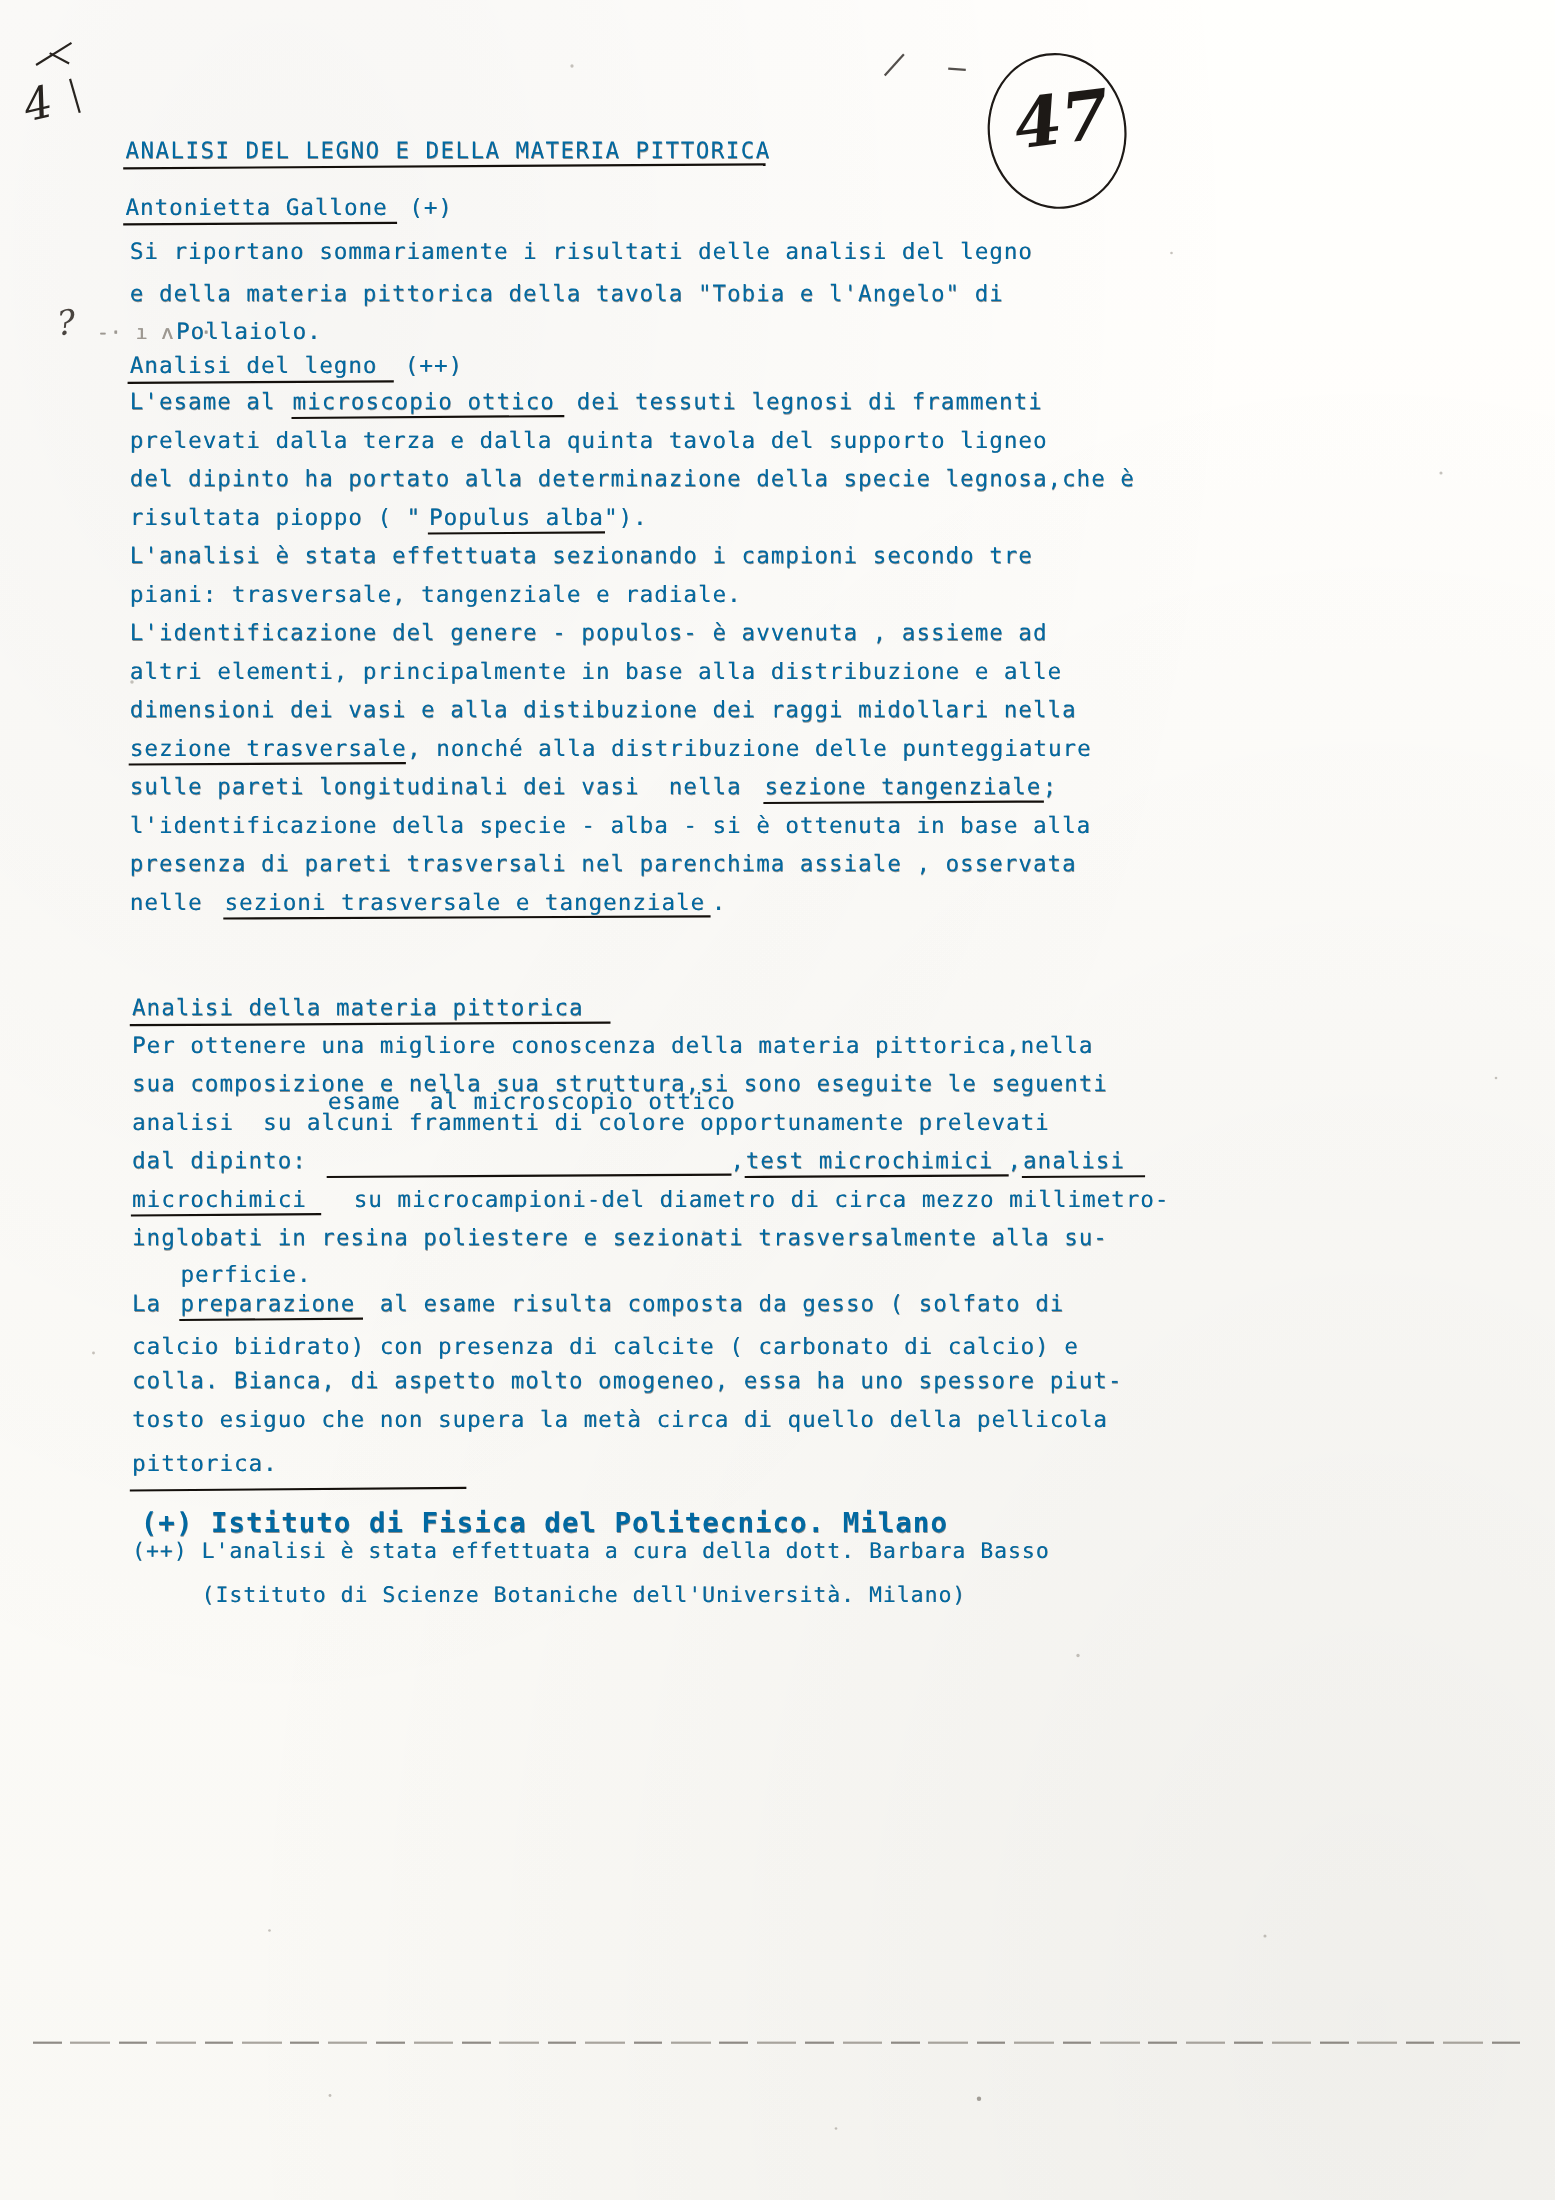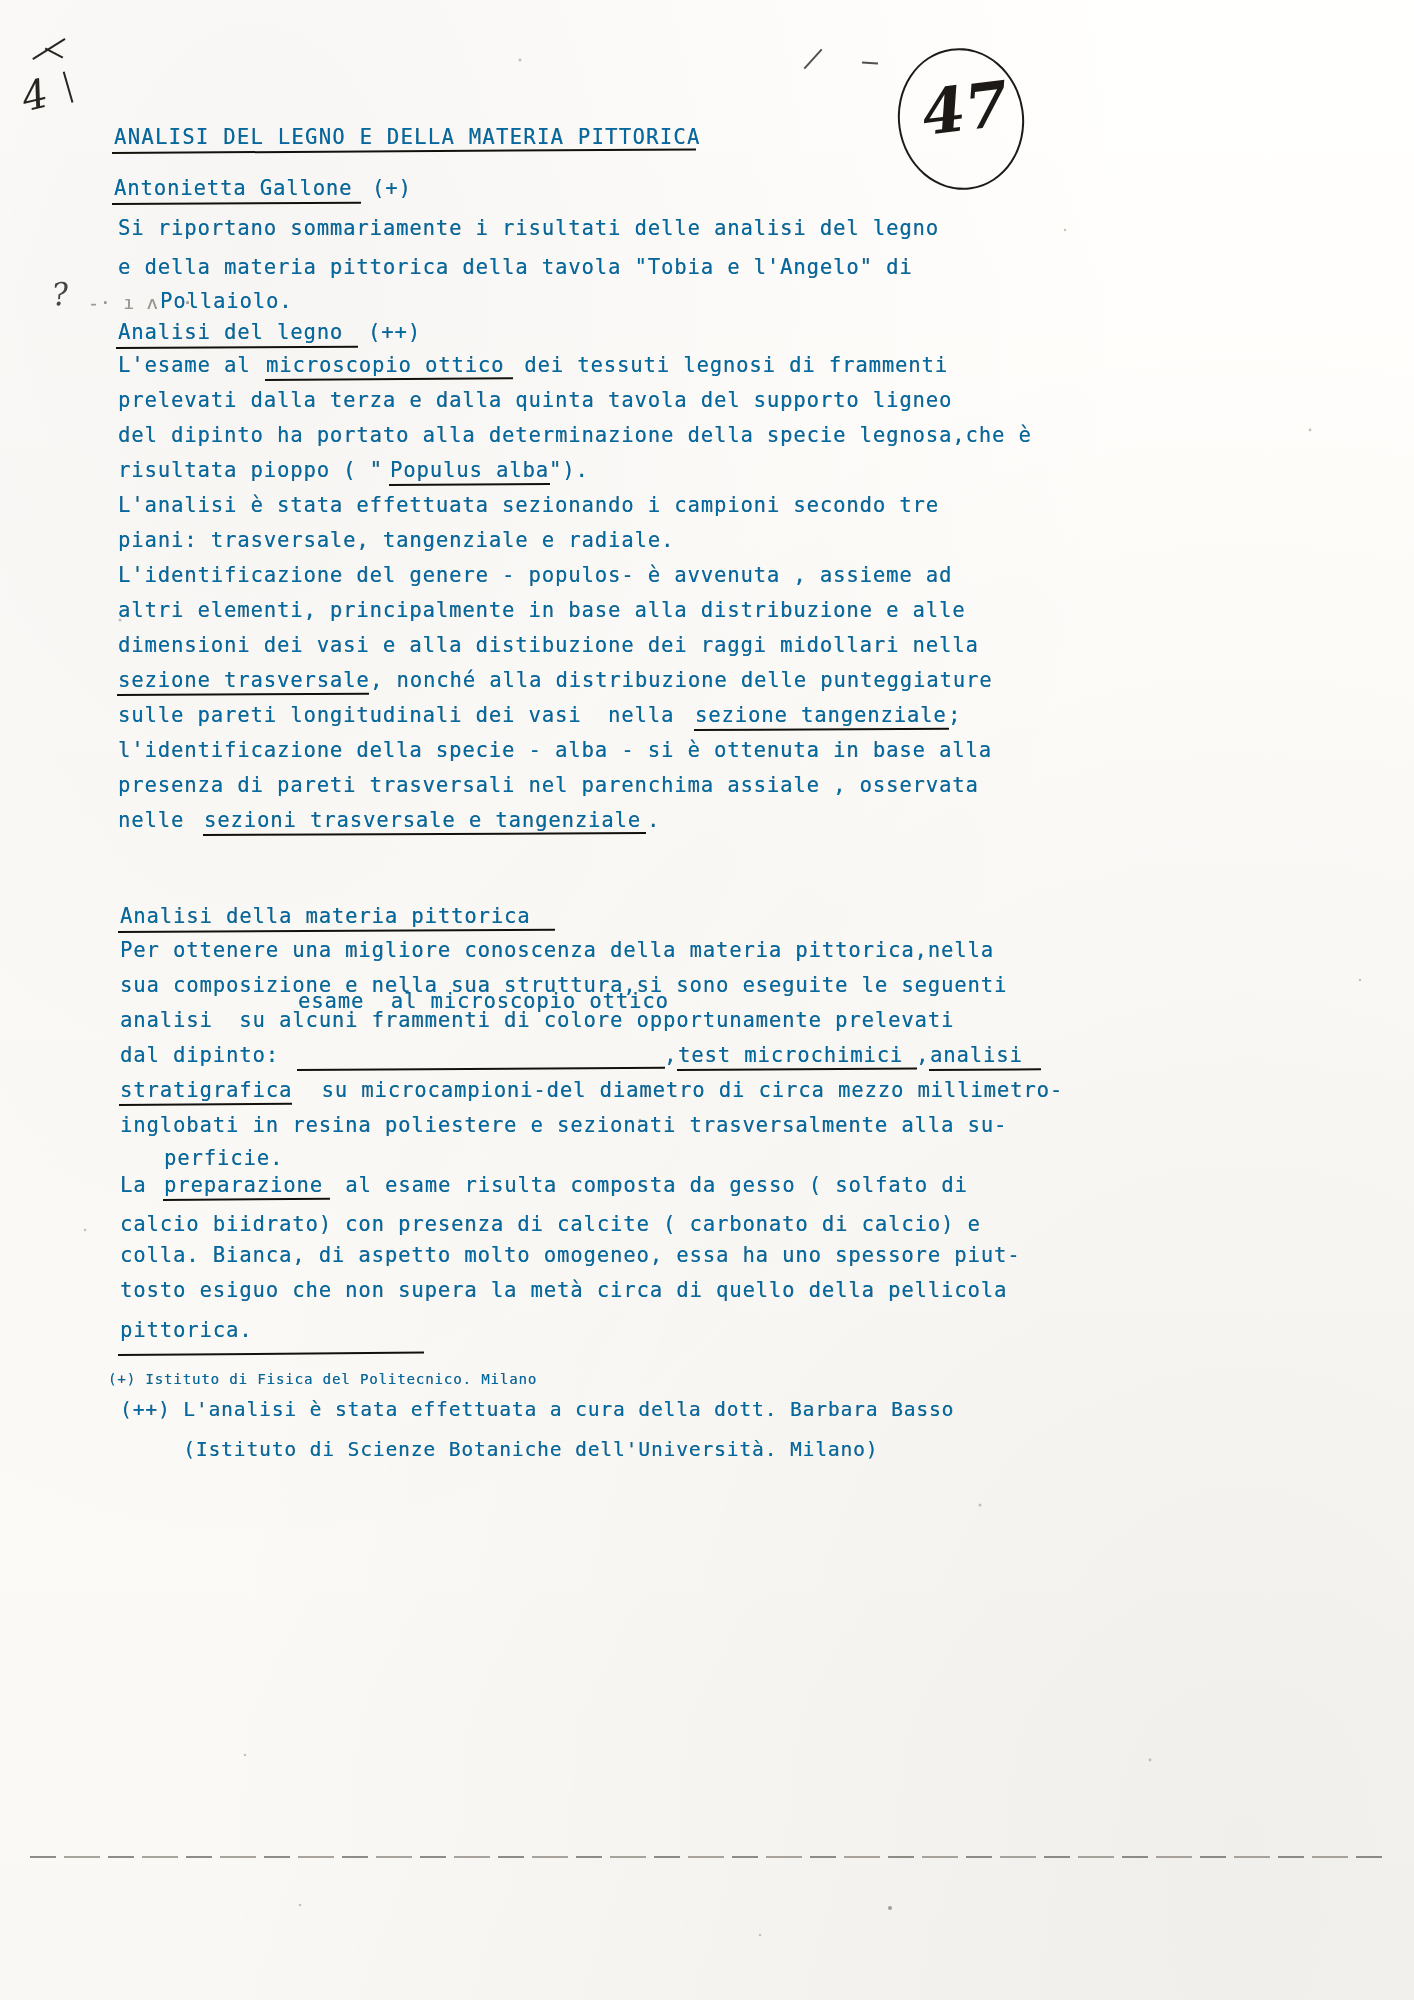--- a/index.html
+++ b/index.html
@@ -234,40 +234,40 @@
     <div class="typed" style="left:120px; top:1045px;">dal dipinto:  </div>
     <div class="typed" style="left:298px; top:991px;">esame  al microscopio ottico</div>
     <div class="typed" style="left:664px; top:1045px;">,</div>
     <div class="typed" style="left:678px; top:1045px;">test microchimici</div>
     <div class="typed" style="left:916px; top:1045px;">,</div>
     <div class="typed" style="left:930px; top:1045px;">analisi</div>
     <div class="rule thin" style="left:297px; top:1069px; width:368px; transform:rotate(-0.35deg);"></div>
     <div class="rule thin" style="left:677px; top:1069px; width:240px; transform:rotate(-0.35deg);"></div>
     <div class="rule thin" style="left:929px; top:1069px; width:112px; transform:rotate(-0.35deg);"></div>
 
-    <div class="typed" style="left:120px; top:1080px;">stratigrafica</div>
+    <div class="typed" style="left:120px; top:1080px;">microchimici</div>
     <div class="typed" style="left:295px; top:1080px;">  su microcampioni-del diametro di circa mezzo millimetro-</div>
     <div class="rule thin" style="left:119px; top:1104px; width:173px; transform:rotate(-0.4deg);"></div>
 
     <div class="typed" style="left:120px; top:1115px;">inglobati in resina poliestere e sezionati trasversalmente alla su-</div>
     <div class="typed" style="left:120px; top:1148px;margin-left:44px;">perficie.</div>
 
     <div class="typed" style="left:120px; top:1175px;">La </div>
     <div class="typed" style="left:164px; top:1175px;">preparazione</div>
     <div class="typed" style="left:332px; top:1175px;"> al esame risulta composta da gesso ( solfato di</div>
     <div class="rule thin" style="left:163px; top:1199px; width:167px; transform:rotate(-0.4deg);"></div>
 
     <div class="typed" style="left:120px; top:1214px;">calcio biidrato) con presenza di calcite ( carbonato di calcio) e</div>
     <div class="typed" style="left:120px; top:1280px;">tosto esiguo che non supera la metà circa di quello della pellicola</div>
     <div class="typed" style="left:120px; top:1245px;">colla. Bianca, di aspetto molto omogeneo, essa ha uno spessore piut-</div>
     <div class="typed" style="left:120px; top:1320px;">pittorica.</div>
 
     <div class="rule" style="left:118px; top:1354px; width:306px; transform:rotate(-0.45deg);"></div>
 
-    <div class="typed" style="left:108px; top:1372px; font-size:14px;">(+) Istituto di Fisica del Politecnico. Milano</div>
+    <div class="typed" style="left:128px; top:1372px; font-size:25px;font-weight:bold;">(+) Istituto di Fisica del Politecnico. Milano</div>
     <div class="typed" style="left:120px; top:1400px; font-size:19.5px;">(++) L'analisi è stata effettuata a cura della dott. Barbara Basso</div>
     <div class="typed" style="left:120px; top:1428px; font-size:19.5px;margin-top:12px;">     (Istituto di Scienze Botaniche dell'Università. Milano)</div>
 
   </div>
 
   <div class="edge-line" style="top:1856px;"></div>
   <div class="speck" style="left:888px; top:1906px; width:4px; height:4px;"></div>
 
 </div>
 

